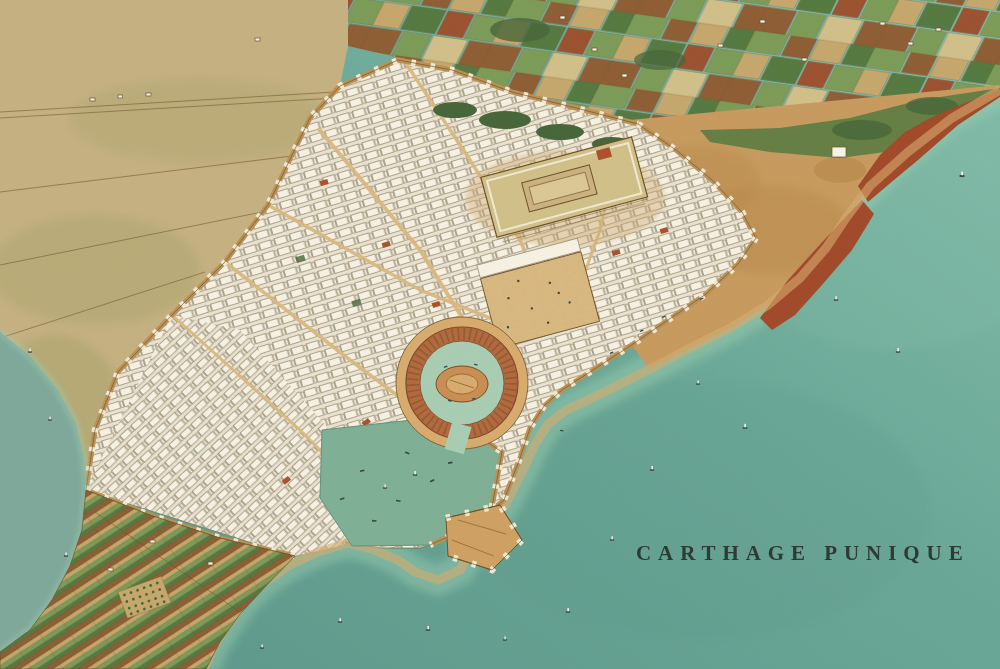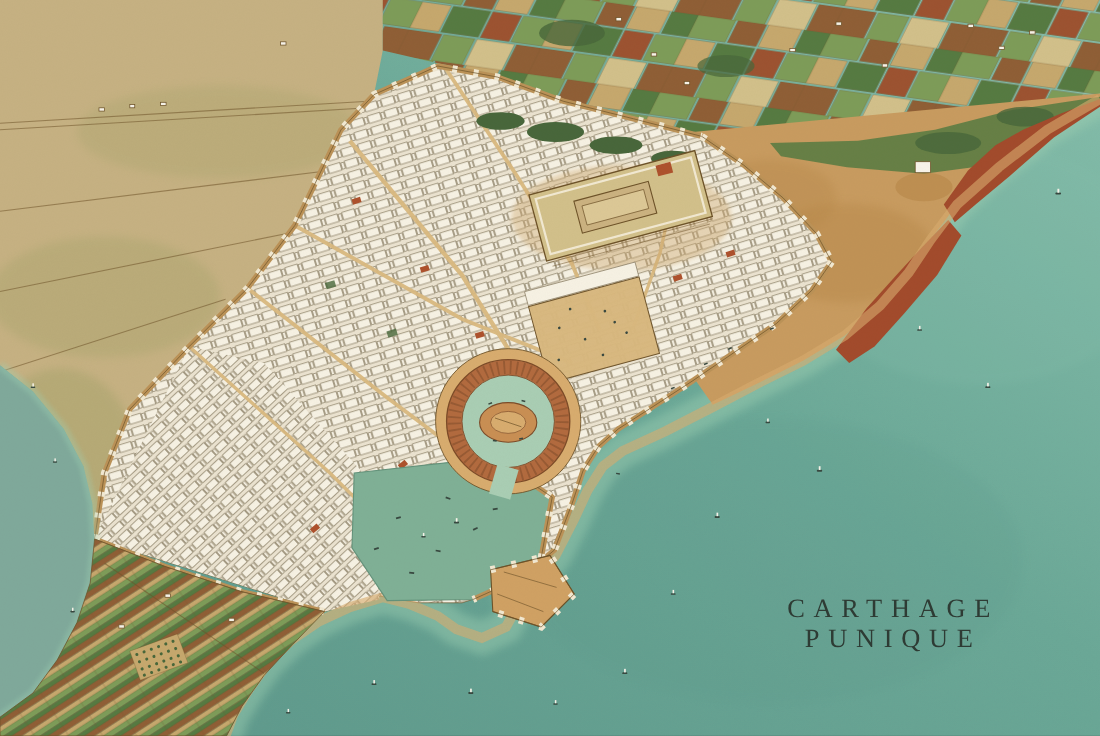--- a/index.html
+++ b/index.html
@@ -1,20 +1,20 @@
 <!DOCTYPE html>
 <html style="--sea_light: #86bfac; --sea_mid: #6aa897; --sea_deep: #5c978a; --shallow: #9ed0b3; --lagoon: #7fa99b; --plain: #c6b182; --olive: #9fa066; --hills: #c89b5f; --hill_shade: #b38444; --cliff: #a24a2b; --field_green: #7d9c58; --field_green_dark: #557a41; --field_brown: #8f5e35; --field_tan: #c6a86d; --field_rust: #9c5230; --field_pale: #d2c08a; --grove: #47663a; --city: #ebe3d0; --block: #f7f2e4; --block_line: #92876e; --street: #d9b87e; --wall: #bb9257; --wall_light: #f2e9d2; --wall_dark: #6d5228; --sand: #d8ac6e; --ring: #b26a3e; --ring_dark: #7c4a27; --harbour_water: #a9ceb4; --island: #c98f53; --basin: #7fb096; --basin_dark: #62927a; --pier: #d0a163; --roof: #ad512c; --white: #f8f4ea; --dark: #37473f; --ink: #2e3b34;"><head>
 <meta charset="utf-8">
 <style>
   html,body{margin:0;padding:0;background:#222;}
   .stage{position:relative;width:1000px;height:669px;overflow:hidden;
          font-family:"Liberation Serif",serif;}
   .stage svg{position:absolute;inset:0;display:block;}
-  .title-overlay{position:absolute;left:636px;top:541px;width:352px;text-align:center;
-    font-size:24px;font-weight:400;letter-spacing:.33em;color:var(--ink,#2e3b34);
+  .title-overlay{position:absolute;left:636px;top:541px;width:352px;
+    font-size:21px;font-weight:700;letter-spacing:.33em;color:var(--ink,#2e3b34);
     font-family:"Liberation Serif",serif;user-select:none;}
   
   .gs1{stop-color:var(--sea_light,#84bcab)} .gs2{stop-color:var(--sea_mid,#6aa897)} .gs3{stop-color:var(--sea_deep,#5e998c)}
   .lagoon{fill:var(--lagoon,#7fa99b)}
   .coastGlow{stroke:var(--shallow,#9ed0b3);fill:none}
   
   .plain{fill:var(--plain,#c6b182)}
   .olive{fill:var(--olive,#9fa066)}
   .hills{fill:var(--hills,#c89b5f)}
   .hillShade{fill:var(--hill_shade,#b38444)}

